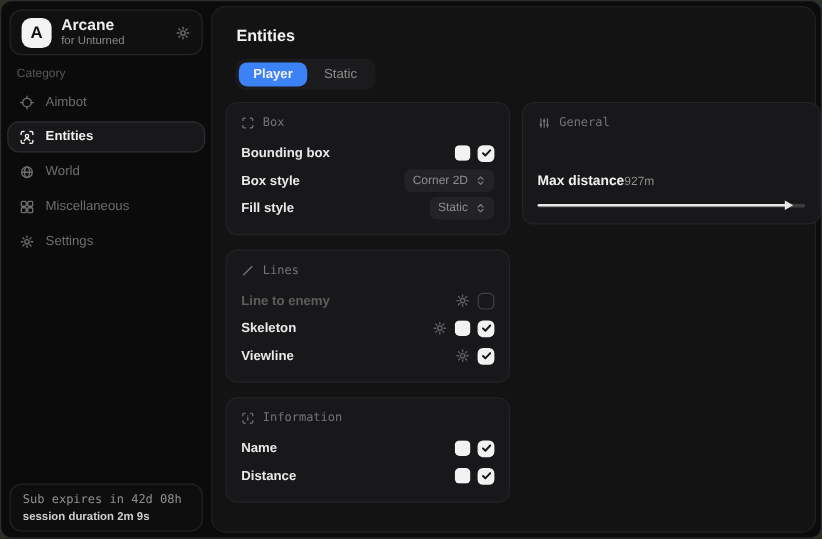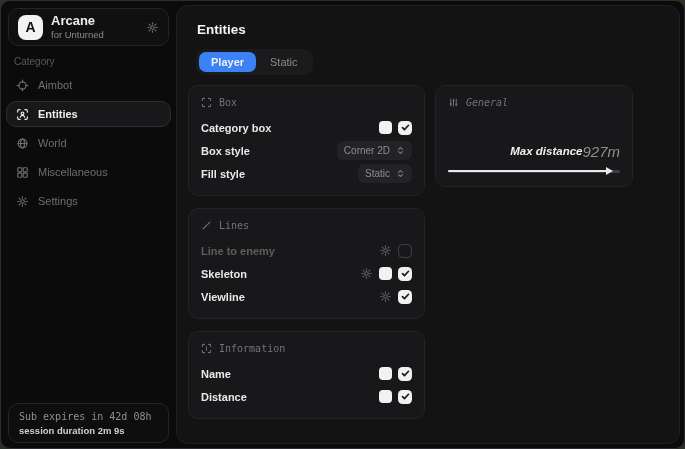--- a/index.html
+++ b/index.html
@@ -59,21 +59,21 @@
   .tabs {
     position: absolute; left: 19px; top: 43px;
     display: inline-flex; background: #1b1b1d; border-radius: 9px; padding: 3px; gap: 2px;
   }
   .tab {
     padding: 4px 12px; font-size: 11px; color: #8c8c8c; border-radius: 7px; cursor: pointer;
   }
   .tab.active { background: #3b82f6; color: #f0f0f0; font-weight: bold; }
   .content { position: absolute; left: 11px; top: 79px; display: flex; gap: 10px; align-items: flex-start; }
   .col-left  { width: 237px; display: flex; flex-direction: column; gap: 12px; }
-  .col-right { width: 198px; font-style: italic; }
+  .col-right { width: 249px; }
   .panel {
     background: #18181a; border: 1px solid #242426; border-radius: 10px;
     padding: 9px 12px 10px; width: 100%;
   }
   .panel-header {
     display: flex; align-items: center; gap: 7px;
     font-family: "DejaVu Sans Mono", monospace; font-size: 10px; color: #747476;
     margin: 2px 0 8px;
   }
   .panel-header svg { width: 11px; height: 11px; }
@@ -90,23 +90,23 @@
   .checkbox.checked svg { width: 9px; height: 9px; color: #1a1a1a; }
   .checkbox.unchecked { border: 1.4px solid #424244; background: transparent; }
   .gear-btn { width: 13px; height: 13px; color: #626264; cursor: pointer; flex: none; }
   .dropdown {
     height: 19px; display: inline-flex; align-items: center; gap: 6px;
     background: #232325; border-radius: 6px; padding: 0 7px; cursor: pointer; justify-content: flex-end;
   }
   .dropdown-value { font-size: 10px; color: #8e8e90; }
   .dropdown svg { width: 9px; height: 9px; color: #737375; }
   
-  .gen-row { height: 22px; display: flex; align-items: center; justify-content: flex-end; margin-top: 32px; }
+  .gen-row { height: 22px; display: flex; align-items: center; justify-content: flex-start; margin-top: 32px; }
   .gen-label { font-size: 11.5px; font-weight: bold; color: #f0f0f0; }
-  .gen-value { font-size: 15px; color: #8f8f8f; }
+  .gen-value { font-size: 10px; color: #8f8f8f; }
   .slider { position: relative; height: 10px; margin-top: 4px; cursor: pointer; }
   .slider-track { position: absolute; left: 0; right: 0; top: 3.5px; height: 3px; background: #3e3e40; border-radius: 2px; }
   .slider-fill  { position: absolute; left: 0; top: 4px; height: 2.4px; background: #e9e9e9; border-radius: 2px; }
   .slider-thumb {
     position: absolute; top: 1px; width: 0; height: 0; margin-left: -1px;
     border-left: 7px solid #e9e9e9; border-top: 4.5px solid transparent; border-bottom: 4.5px solid transparent;
   }
   svg { display: block; }
 </style>
 </head>
@@ -209,21 +209,21 @@
 
         <div class="panel">
           <div class="panel-header">
             <svg viewBox="0 0 16 16" fill="none" stroke="currentColor" stroke-width="1.5" stroke-linecap="round" stroke-linejoin="round">
               <path d="M2 5V3.6A1.6 1.6 0 0 1 3.6 2H5M11 2h1.4A1.6 1.6 0 0 1 14 3.6V5M14 11v1.4a1.6 1.6 0 0 1-1.6 1.6H11M5 14H3.6A1.6 1.6 0 0 1 2 12.4V11"></path>
             </svg>
             <span>Box</span>
           </div>
 
           <div class="row">
-            <span class="row-label">Category box</span>
+            <span class="row-label">Bounding box</span>
             <span class="controls">
               <span class="swatch" style="background:#f2f2f2"></span>
               <span class="checkbox checked">
                 <svg viewBox="0 0 12 12" fill="none" stroke="currentColor" stroke-width="2.2" stroke-linecap="round" stroke-linejoin="round">
                     <path d="M2 6.2l2.6 2.6L10 3"></path>
                   </svg>
               </span>
             </span>
           </div>
 

